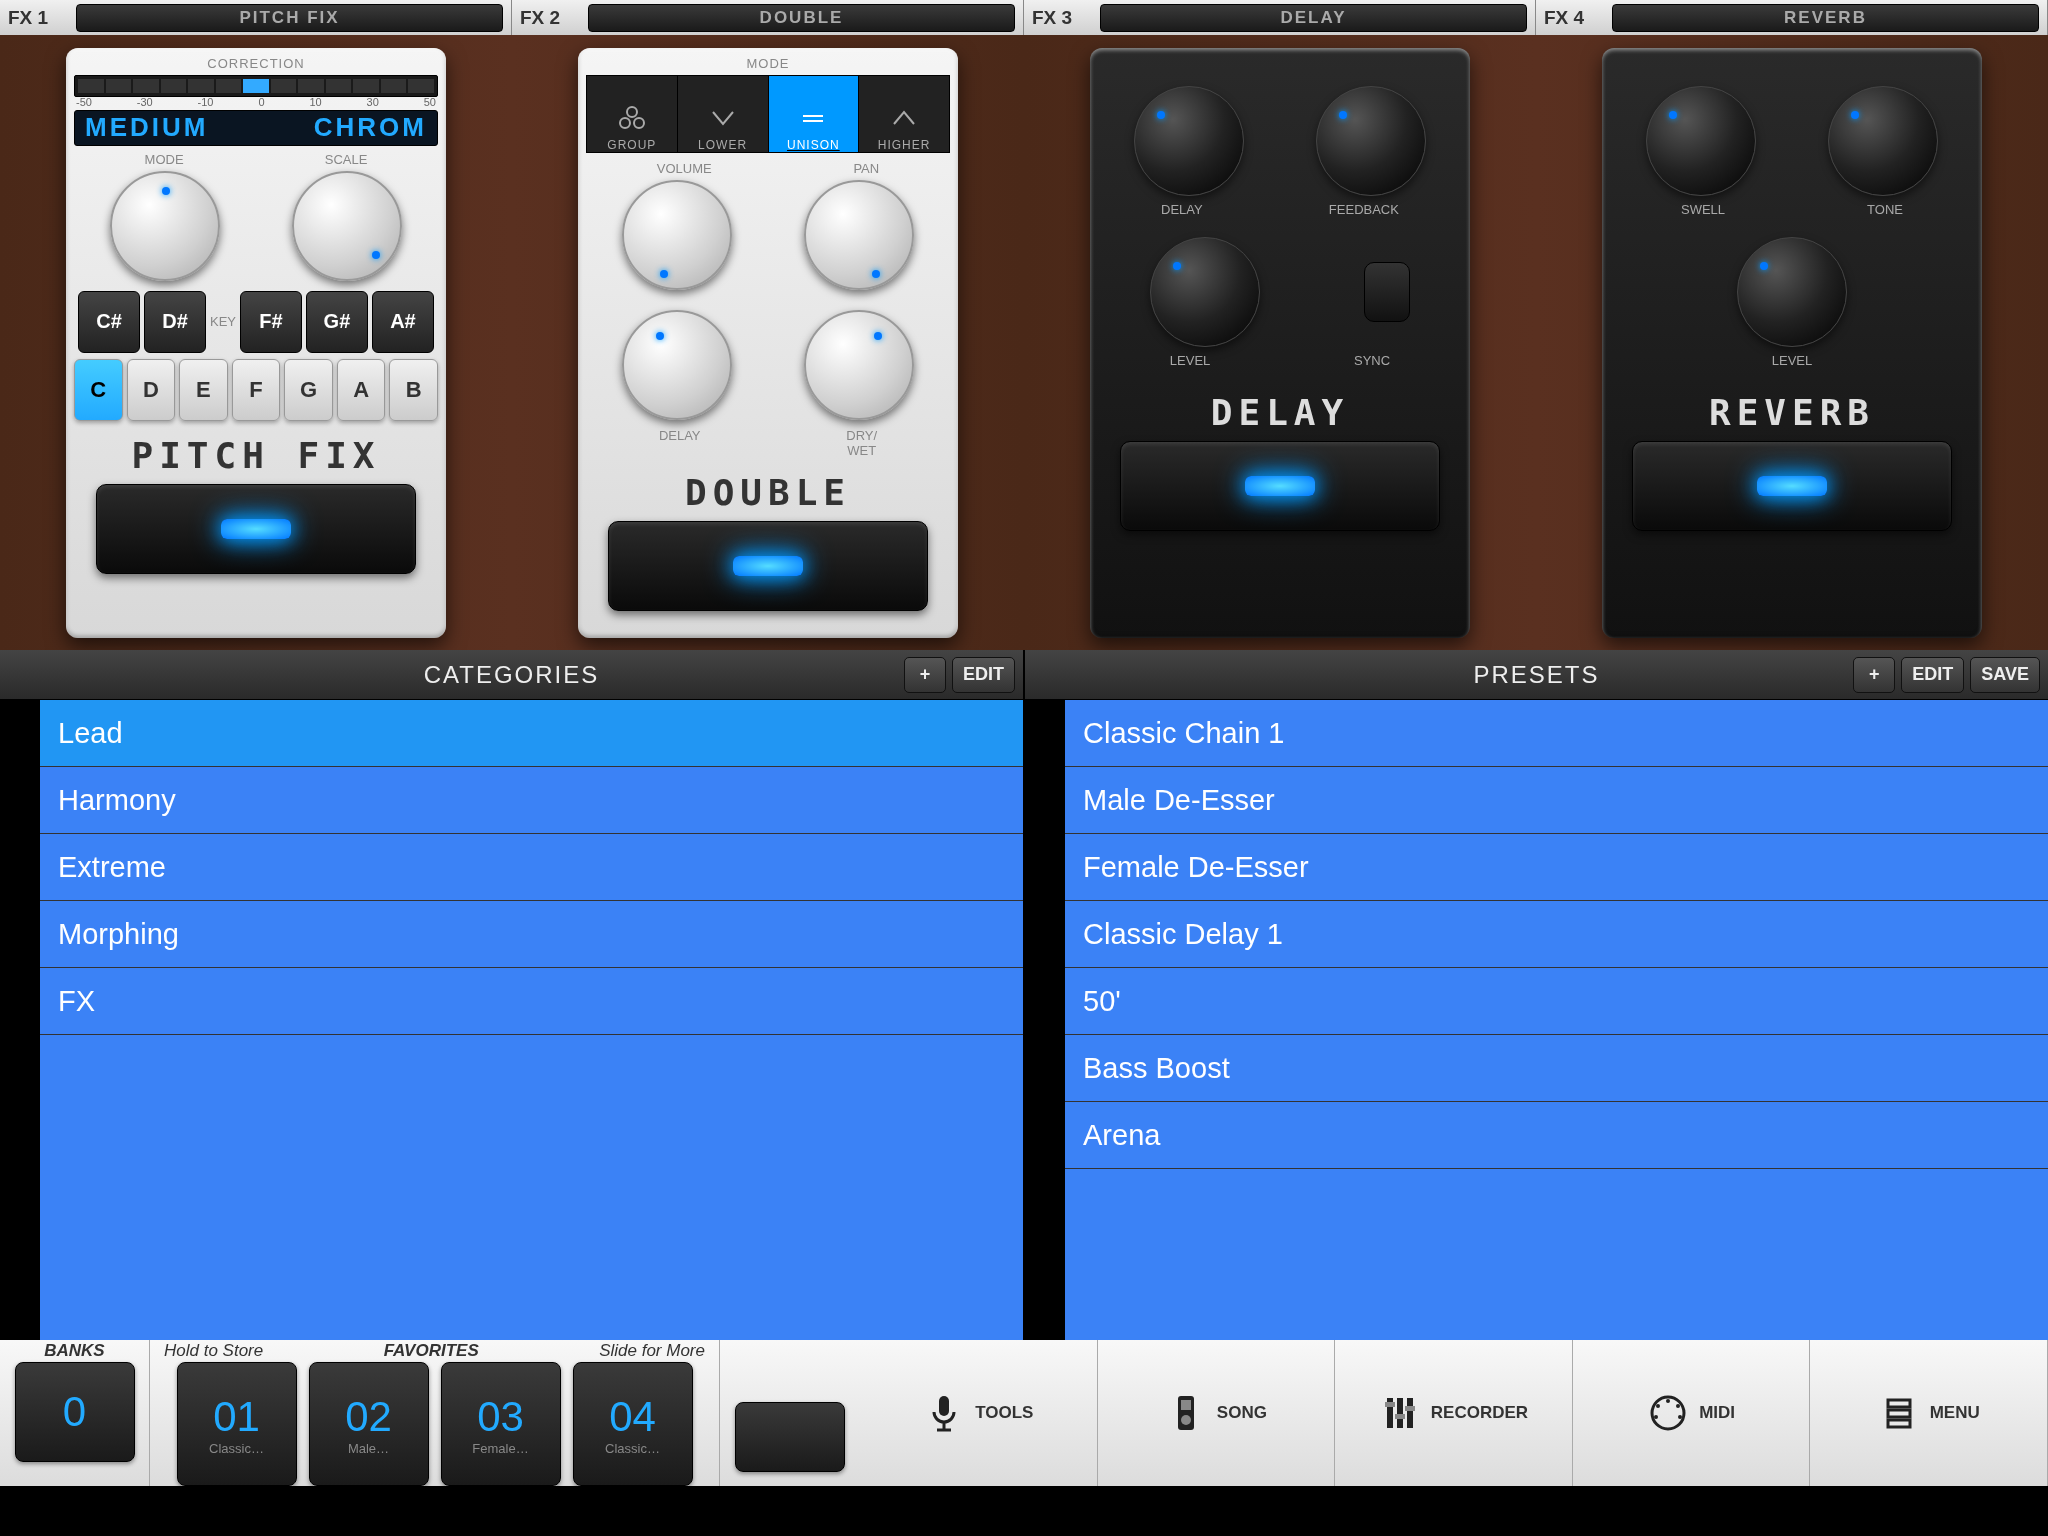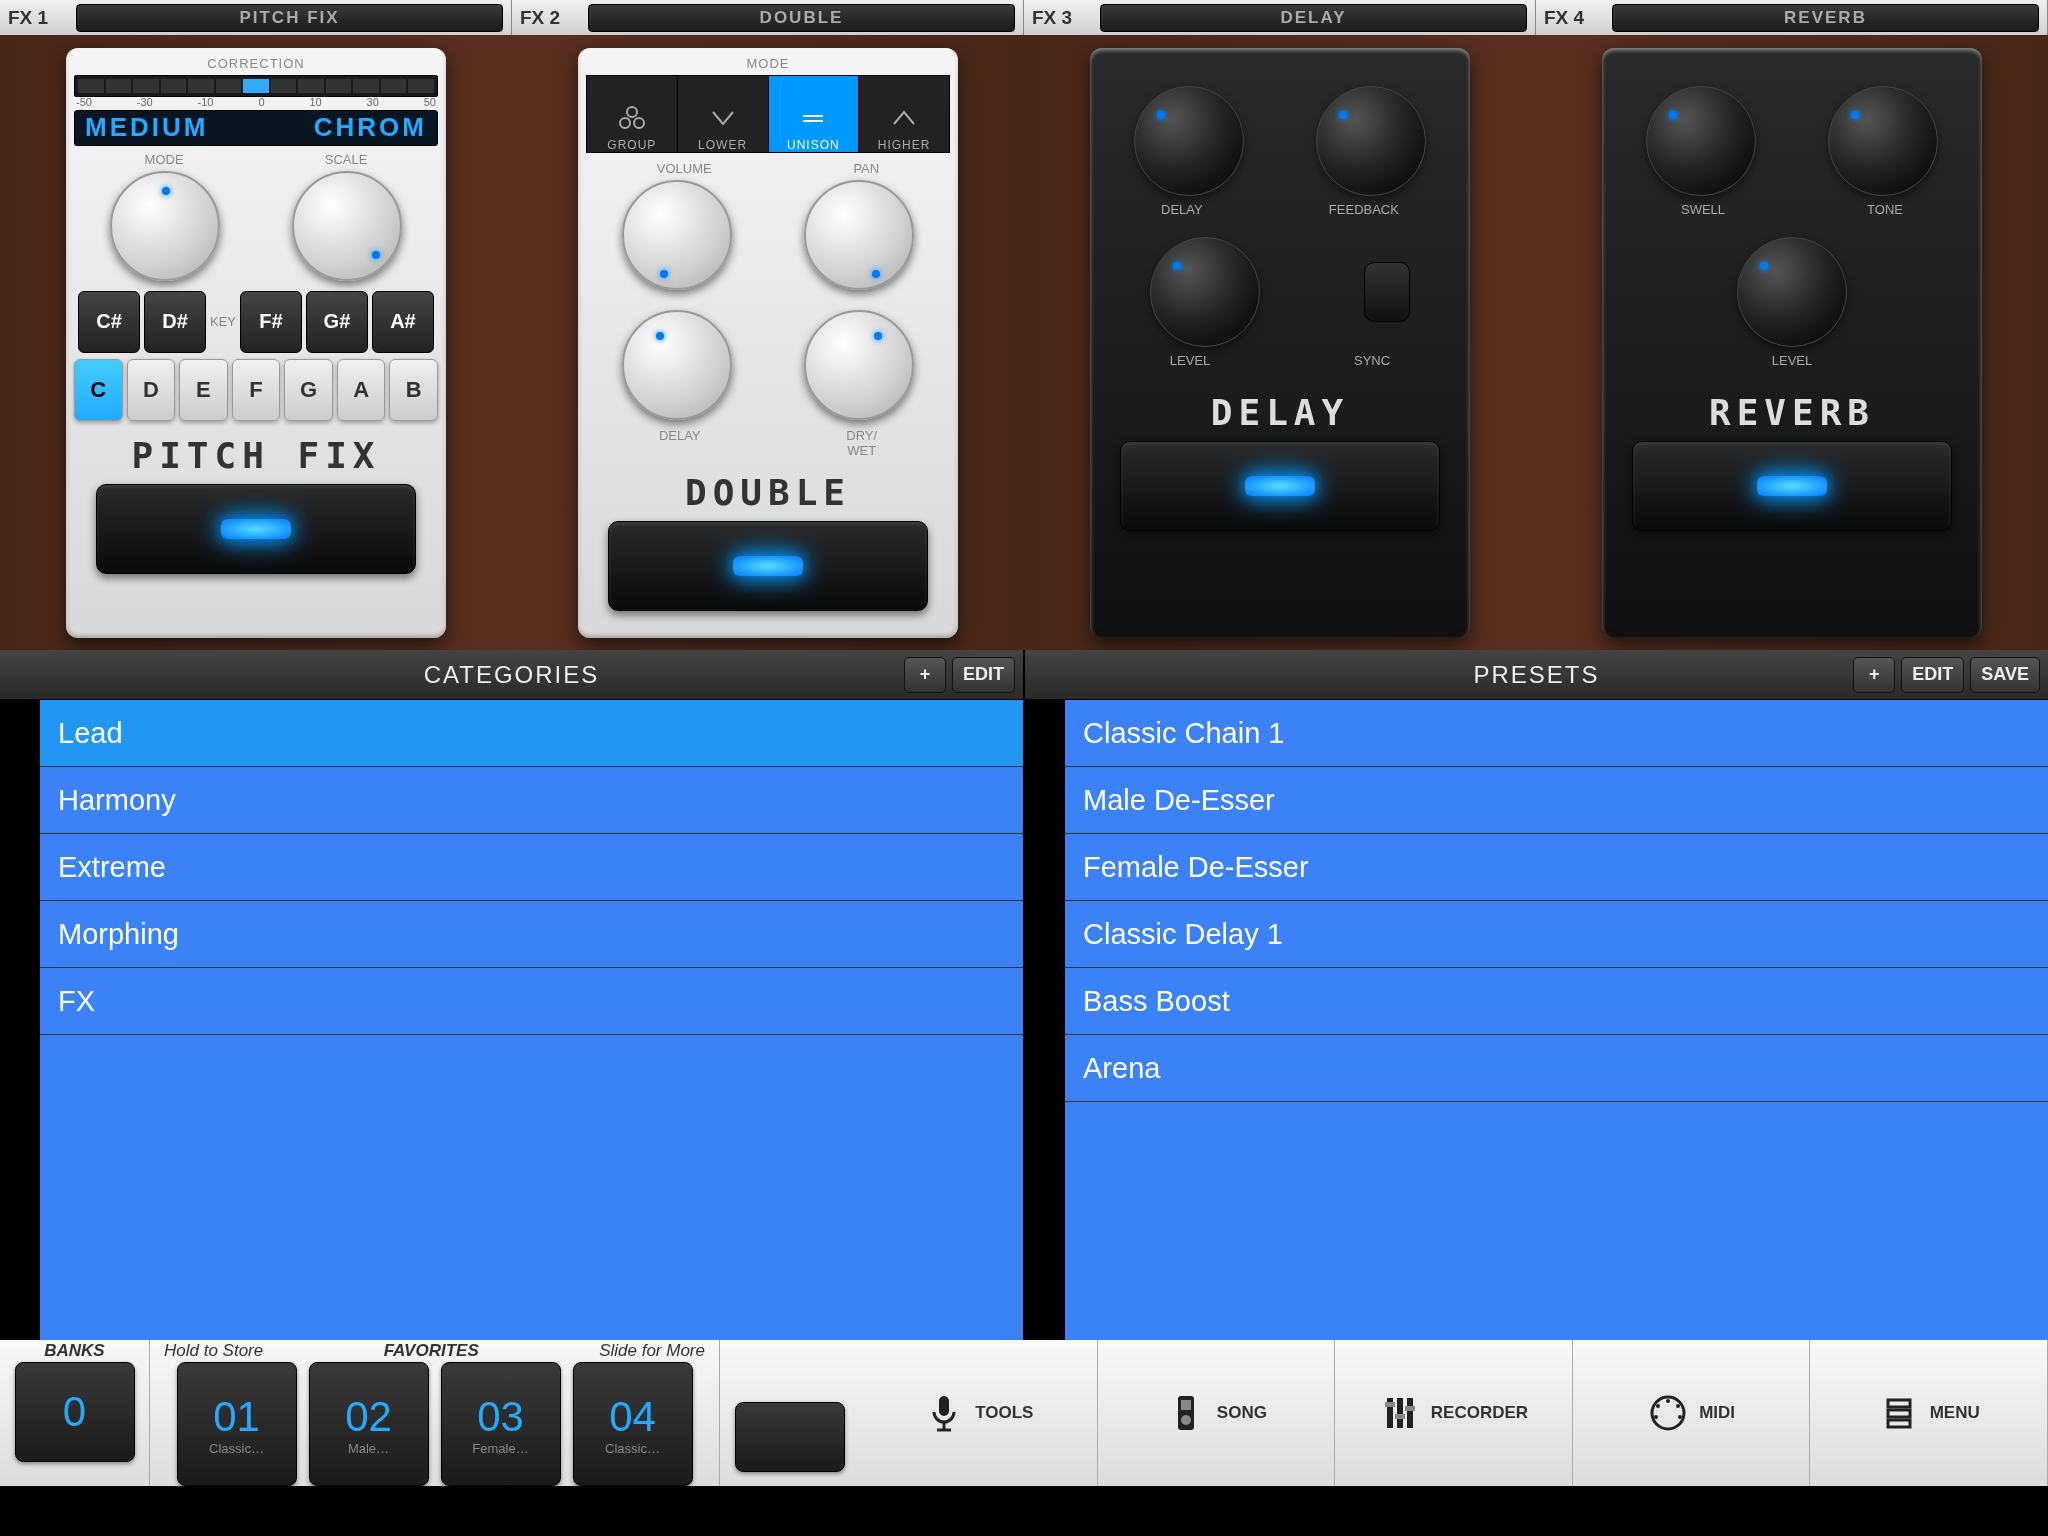--- a/index.html
+++ b/index.html
@@ -32,21 +32,21 @@
 .pf-key-btn{width:62px;height:62px;background:linear-gradient(#444,#222);border:1px solid #000;border-radius:6px;color:#fff;font-size:20px;font-weight:bold;display:flex;align-items:center;justify-content:center;}
 .pf-key-row2{display:flex;justify-content:space-between;margin-top:6px;padding:0 0px;gap:4px;}
 .pf-key-btn2{flex:1;height:62px;background:linear-gradient(#f0f0f0,#ccc);border:1px solid #999;border-radius:6px;color:#333;font-size:22px;font-weight:bold;display:flex;align-items:center;justify-content:center;box-shadow:0 2px 4px rgba(0,0,0,0.3);}
 .pf-key-btn2.on{background:linear-gradient(#4cf,#2af);color:#000;}
 
 
 .db-mode-lbl{text-align:center;color:#888;font-size:13px;letter-spacing:1px;margin-bottom:4px;}
 .db-modes{display:flex;height:78px;gap:0;background:#222;border:1px solid #000;}
 .db-mode{flex:1;display:flex;flex-direction:column;align-items:center;justify-content:flex-end;gap:4px;border-right:1px solid #000;}
 .db-mode:last-child{border-right:none;}
-.db-mode.on{background:#09f;}
+.db-mode.on{background:#09f;text-decoration:underline;}
 .db-mode .ic{width:32px;height:32px;display:flex;align-items:center;justify-content:center;}
 .db-mode .txt{font-size:12px;color:#aaa;letter-spacing:1px;}
 .db-knob-lbl{display:flex;justify-content:space-around;font-size:13px;color:#888;margin-top:8px;}
 .db-knobs{display:flex;justify-content:space-around;margin-top:4px;}
 
 
 .dr-knobs{display:flex;justify-content:space-around;margin-top:30px;}
 .dr-knob-lbl{display:flex;justify-content:space-around;font-size:13px;color:#aaa;margin-top:6px;}
 .dr-row2{display:flex;justify-content:space-around;align-items:center;margin-top:20px;}
 .sync-btn{width:46px;height:60px;background:linear-gradient(#333,#111);border-radius:10px;border:1px solid #000;}
@@ -346,20 +346,21 @@
         <div class="hdr-btn">+</div>
         <div class="hdr-btn">EDIT</div>
         <div class="hdr-btn">SAVE</div>
       </div>
     </div>
     <div class="list-body" id="preset-list">
         <div class="list-item">Classic Chain 1</div>
         <div class="list-item">Male De-Esser</div>
         <div class="list-item">Female De-Esser</div>
         <div class="list-item">Classic Delay 1</div>
+        <div class="list-item">50'</div>
         <div class="list-item">Bass Boost</div>
         <div class="list-item">Arena</div>
       </div>
   </div>
 </div>
 
 <div class="bottom">
   <div class="bot-sec banks">
     <div class="hdr">BANKS</div>
     <div class="bot-btn">

